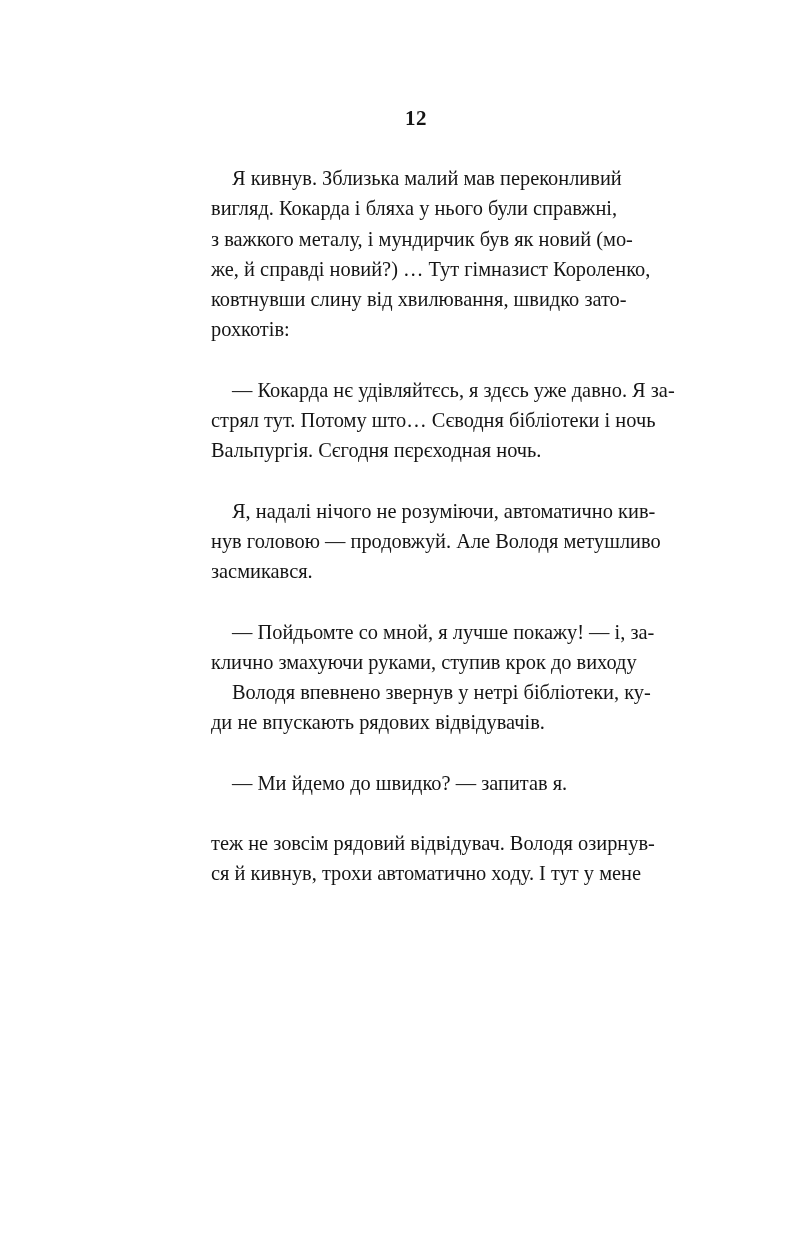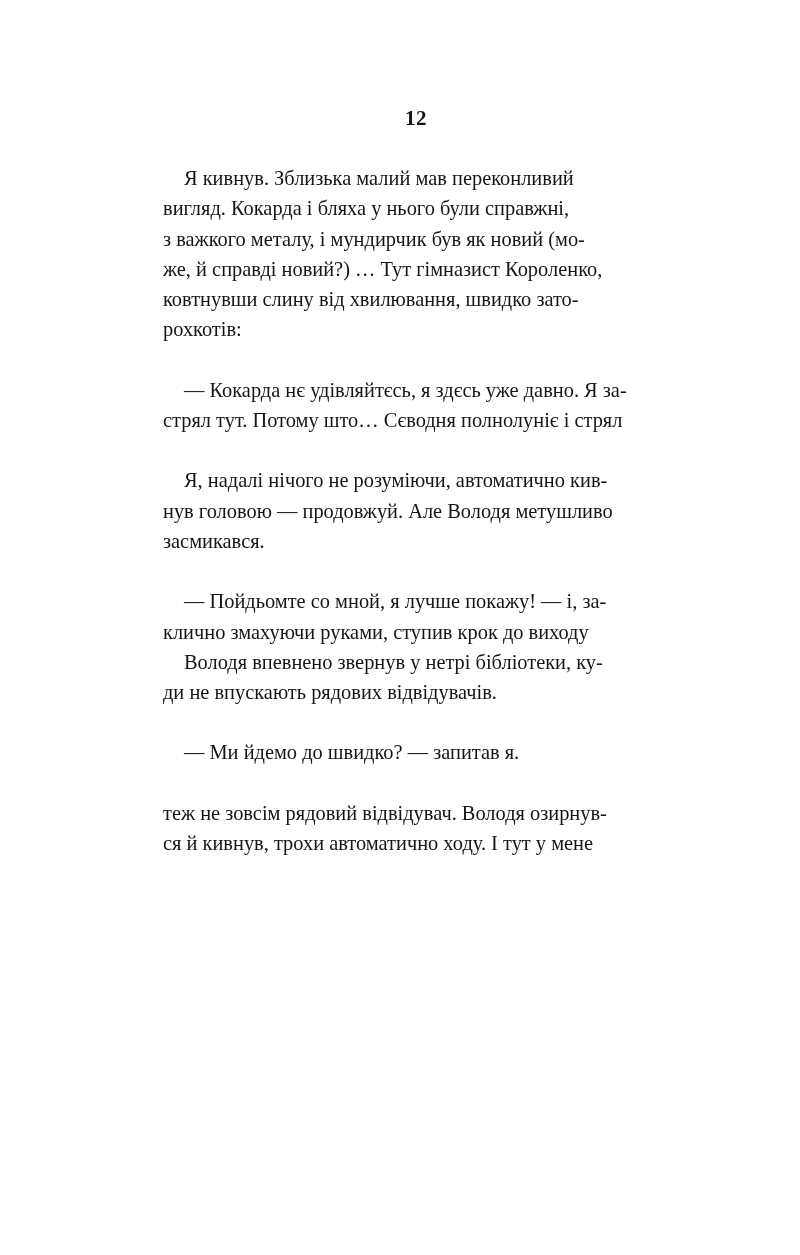--- a/index.html
+++ b/index.html
@@ -62,37 +62,38 @@
     margin-top: 30px;
   }
 
   .para.tight-before {
     margin-top: 0;
   }
 
   .para .line {
     display: block;
     white-space: pre;
+    margin-left: 48px;
   }
 
   .para .line.indent {
     text-indent: 21px;
   }
 </style>
 </head>
 <body style="background: rgb(255, 255, 255);">
 
 <div class="page" style="background: rgb(255, 255, 255);">
 
   <div class="folio" style="color: rgb(21, 21, 21);">12</div>
 
   <div class="text-block" style="color: rgb(21, 21, 21);">
 
   <p class="para tight-before"><span class="line indent">Я кивнув. Зблизька малий мав переконливий</span><span class="line">вигляд. Кокарда і бляха у нього були справжні,</span><span class="line">з важкого металу, і мундирчик був як новий (мо-</span><span class="line">же, й справді новий?) … Тут гімназист Короленко,</span><span class="line">ковтнувши слину від хвилювання, швидко зато-</span><span class="line">рохкотів:</span></p>
-      <p class="para gap-before"><span class="line indent">— Кокарда нє удівляйтєсь, я здєсь уже давно. Я за-</span><span class="line">стрял тут. Потому што… Сєводня полнолуніє і стрял</span></p>
+      <p class="para gap-before"><span class="line indent">— Кокарда нє удівляйтєсь, я здєсь уже давно. Я за-</span><span class="line">стрял тут. Потому што… Сєводня бібліотеки і ночь</span><span class="line">Вальпургія. Сєгодня пєрєходная ночь.</span></p>
       <p class="para gap-before"><span class="line indent">Я, надалі нічого не розуміючи, автоматично кив-</span><span class="line">нув головою — продовжуй. Але Володя метушливо</span><span class="line">засмикався.</span></p>
       <p class="para gap-before"><span class="line indent">— Пойдьомте со мной, я лучше покажу! — і, за-</span><span class="line">клично змахуючи руками, ступив крок до виходу</span></p>
       <p class="para tight-before"><span class="line indent">Володя впевнено звернув у нетрі бібліотеки, ку-</span><span class="line">ди не впускають рядових відвідувачів.</span></p>
       <p class="para gap-before"><span class="line indent">— Ми йдемо до швидко? — запитав я.</span></p>
       <p class="para gap-before"><span class="line">теж не зовсім рядовий відвідувач. Володя озирнув-</span><span class="line">ся й кивнув, трохи автоматично ходу. І тут у мене</span></p>
     </div>
 
 </div>
 
 </body></html>

